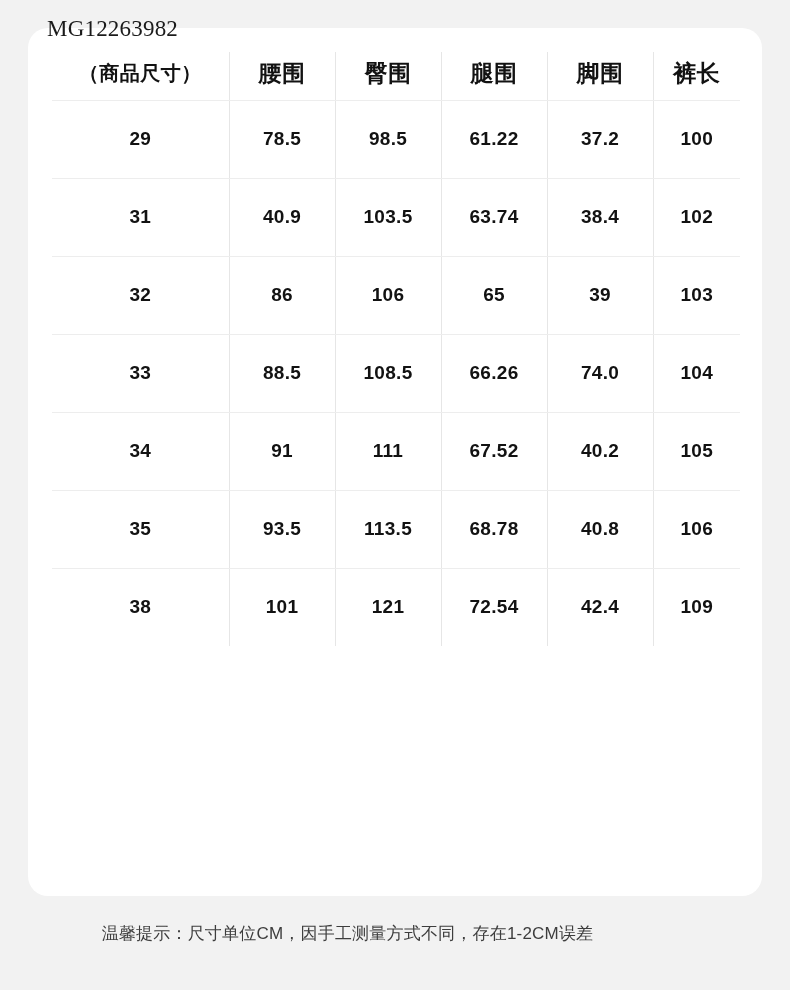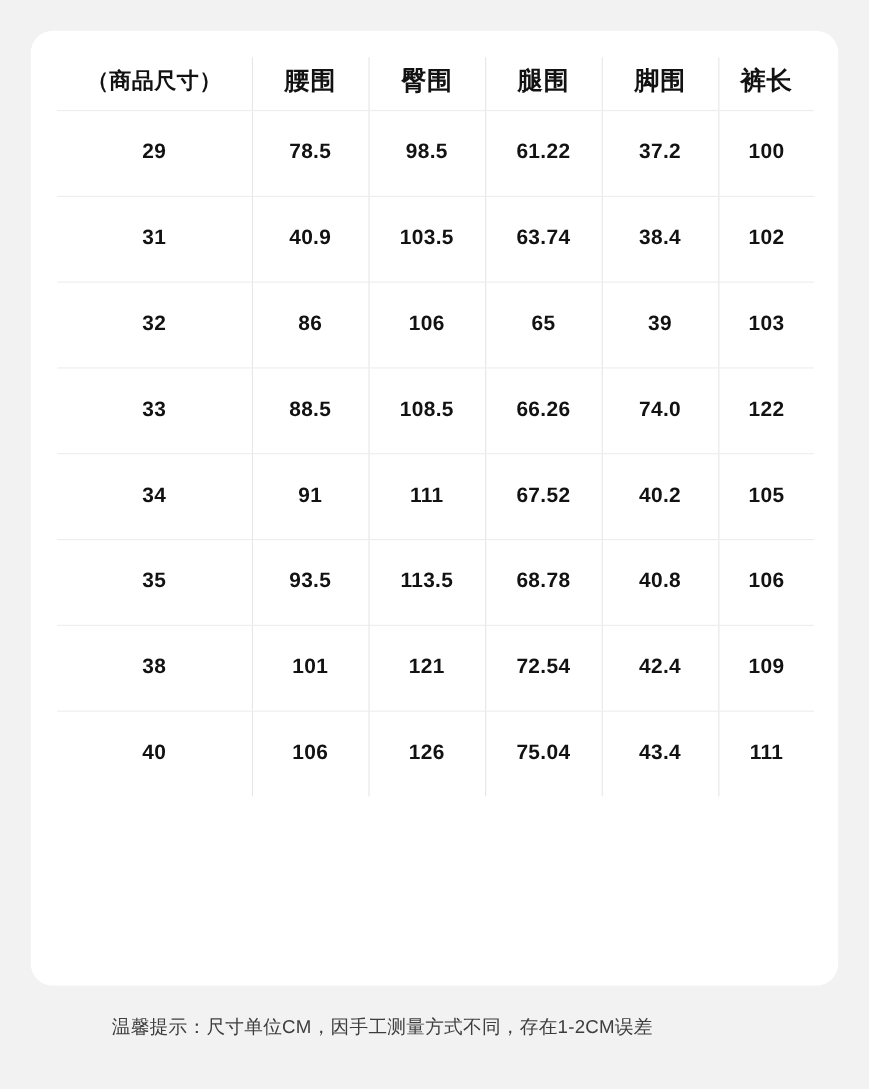--- a/index.html
+++ b/index.html
@@ -112,20 +112,21 @@
     letter-spacing: 0.2px;
   }
 </style>
 </head>
 <body>
 
 <div id="page">
 
   <div id="size-card"></div>
 
+  <div id="product-code">MG12263982</div>
 
   <table id="size-table">
     <colgroup>
       <col class="c-size">
       <col class="c-data">
       <col class="c-data">
       <col class="c-data">
       <col class="c-data">
       <col class="c-last">
     </colgroup>
@@ -163,21 +164,21 @@
         <td>65</td>
         <td>39</td>
         <td>103</td>
       </tr>
       <tr>
         <td>33</td>
         <td>88.5</td>
         <td>108.5</td>
         <td>66.26</td>
         <td>74.0</td>
-        <td>122</td>
+        <td>104</td>
       </tr>
       <tr>
         <td>34</td>
         <td>91</td>
         <td>111</td>
         <td>67.52</td>
         <td>40.2</td>
         <td>105</td>
       </tr>
       <tr>
@@ -189,26 +190,18 @@
         <td>106</td>
       </tr>
       <tr>
         <td>38</td>
         <td>101</td>
         <td>121</td>
         <td>72.54</td>
         <td>42.4</td>
         <td>109</td>
       </tr>
-      <tr>
-        <td>40</td>
-        <td>106</td>
-        <td>126</td>
-        <td>75.04</td>
-        <td>43.4</td>
-        <td>111</td>
-      </tr>
     </tbody>
   </table>
 
   <div id="size-note">温馨提示：尺寸单位CM，因手工测量方式不同，存在1-2CM误差</div>
 
 </div>
 
 </body></html>

